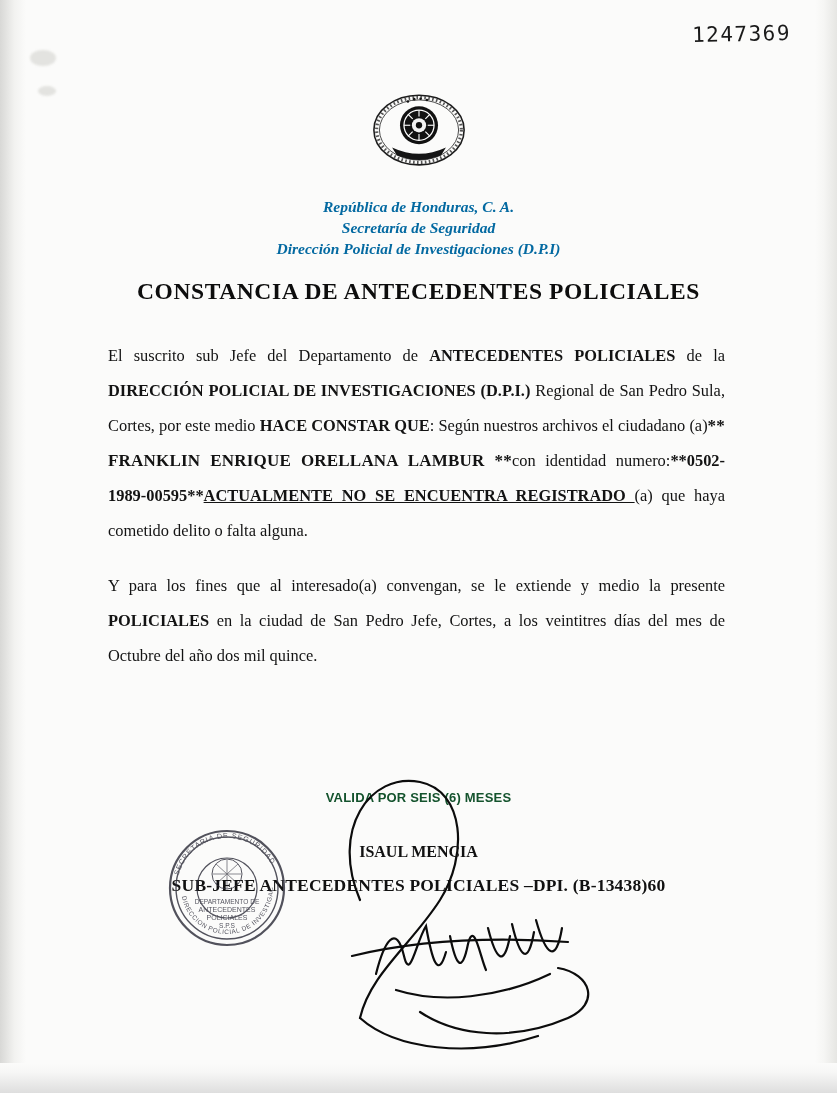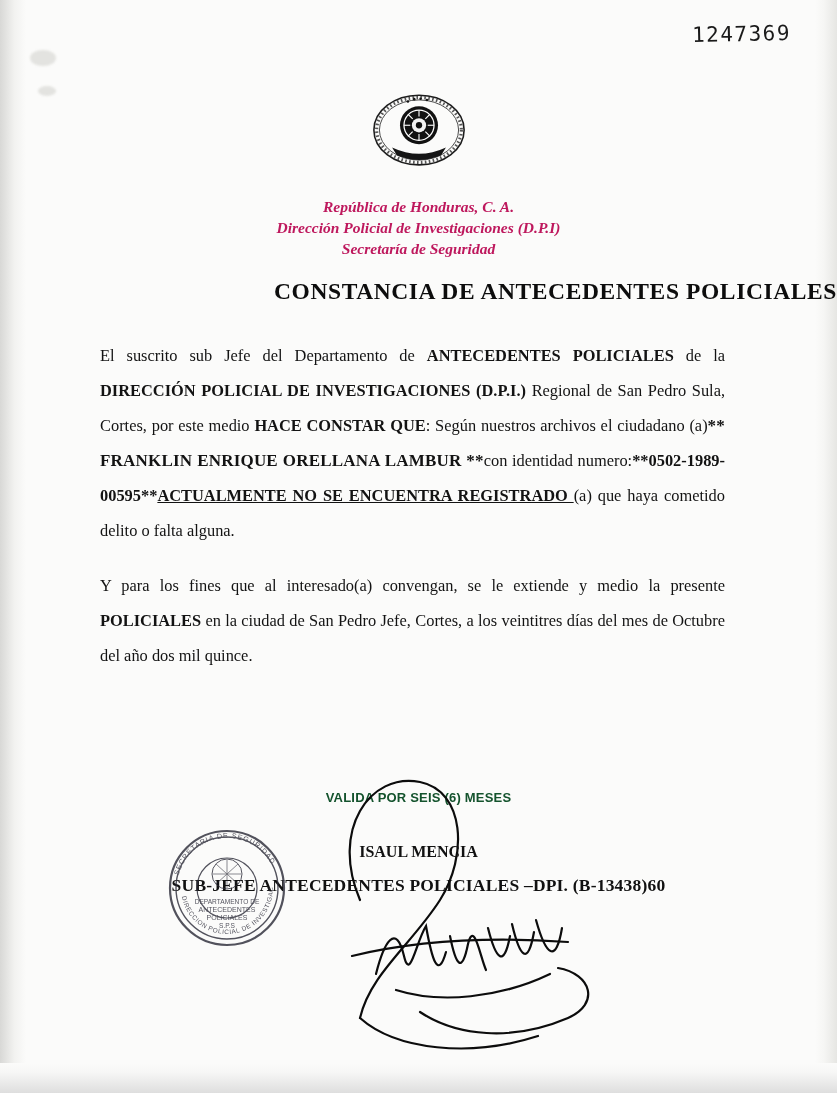--- a/index.html
+++ b/index.html
@@ -78,46 +78,46 @@
   .head-lines {
     position: absolute;
     top: 196px;
     left: 0;
     width: 837px;
     text-align: center;
     font-style: italic;
     font-weight: bold;
     font-size: 15.5px;
     line-height: 21px;
-    color: #be185d;
+    color: #0369a1;
   }
 
   .doc-title {
     position: absolute;
     top: 278px;
     left: 0;
     width: 837px;
-    text-align: right;
+    text-align: center;
     font-size: 23.5px;
     font-weight: bold;
     letter-spacing: 0.6px;
     color: #0d0d0d;
   }
 
   .body-block {
     position: absolute;
     left: 100px;
     top: 338px;
     width: 625px;
     font-size: 16.4px;
     line-height: 35px;
     text-align: justify;
     color: #131313;
   }
-  .body-block p { margin: 0 0 20px 0; }
+  .body-block p { margin: 0 0 20px 8px; }
   .p2 { margin-top: 8px; }
   b { font-weight: bold; }
   .u { text-decoration: underline; }
   .bigname { font-weight: bold; font-size: 17px; letter-spacing: 0.2px; }
 
   
   .sig-area {
     position: absolute;
     left: 0;
     top: 790px;
@@ -211,22 +211,22 @@
             <circle cx="54" cy="9" r="1.6"></circle>
           <circle cx="62" cy="8.5" r="1.6"></circle>
             <circle cx="70" cy="10" r="1.6"></circle>
         </g>
       </svg>
     </span>
   </div>
 
   <div class="head-lines">
     <div>República de Honduras, C. A.</div>
+    <div>Secretaría de Seguridad</div>
     <div>Dirección Policial de Investigaciones (D.P.I)</div>
-    <div>Secretaría de Seguridad</div>
   </div>
 
   <div class="doc-title">CONSTANCIA DE  ANTECEDENTES POLICIALES</div>
 
   <div class="body-block">
     <p><span>El suscrito sub Jefe del Departamento  de </span><b>ANTECEDENTES POLICIALES</b><span> de la </span><b>DIRECCIÓN POLICIAL DE INVESTIGACIONES (D.P.I.)</b><span> Regional de San Pedro Sula, Cortes, por este medio </span><b>HACE  CONSTAR QUE</b><span>: Según nuestros archivos  el ciudadano  (a)</span><b class="bigname">** FRANKLIN ENRIQUE ORELLANA LAMBUR **</b><span>con identidad  numero:</span><b>**0502-1989-00595**</b><b class="u">ACTUALMENTE  NO  SE  ENCUENTRA  REGISTRADO </b><span>(a)</span><span> que haya cometido delito o falta alguna.</span></p>
 
     <p class="p2"><span>Y para los fines que al interesado(a) convengan, se le extiende  y medio la presente </span><b>POLICIALES</b><span> en la ciudad de San Pedro Jefe</span><span>, Cortes, a los veintitres días del mes de Octubre del año dos mil quince.</span></p>
   </div>
 

